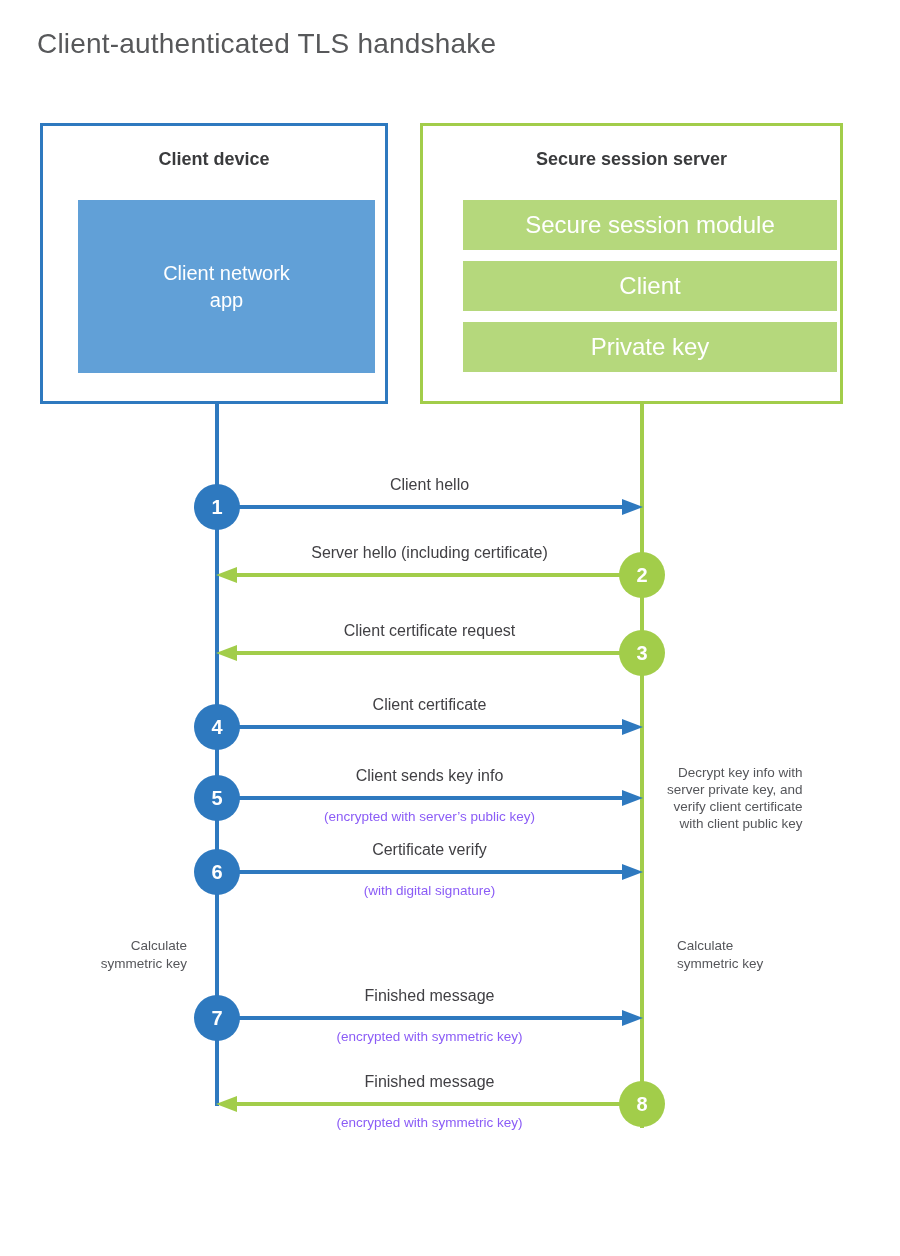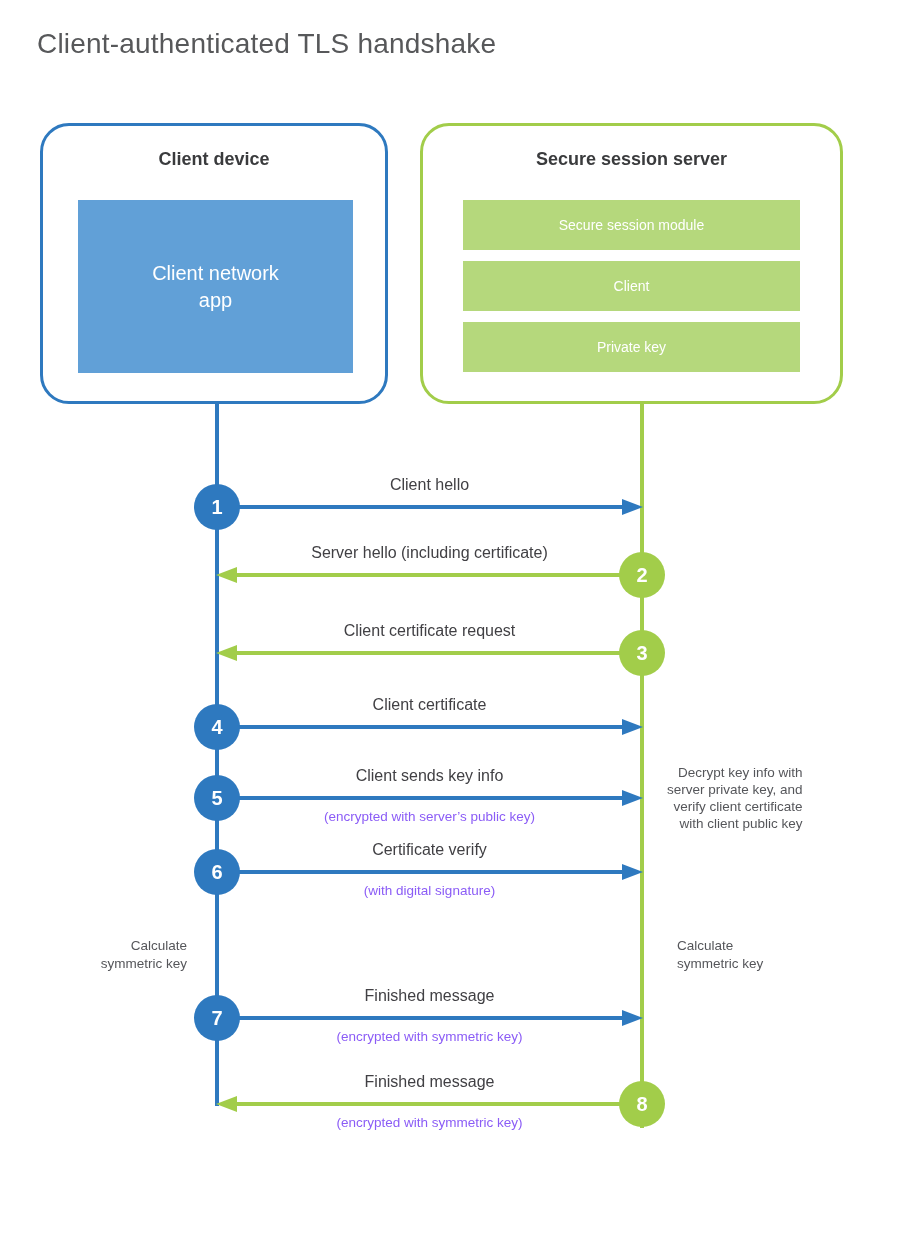--- a/index.html
+++ b/index.html
@@ -3,29 +3,29 @@
 <meta charset="utf-8">
 <style>
   html,body{margin:0;padding:0;background:#ffffff;}
   body{font-family:"Liberation Sans","DejaVu Sans",sans-serif;}
   #canvas{position:relative;width:900px;height:1256px;background:#ffffff;overflow:hidden;}
 
   
   .diagram-title{position:absolute;left:37px;top:28px;font-size:28px;font-weight:400;color:#57585a;letter-spacing:.2px;}
 
   
-  .actor{position:absolute;top:123px;height:281px;background:#fff;box-sizing:border-box;border-radius:29px;}
+  .actor{position:absolute;top:123px;height:281px;background:#fff;box-sizing:border-box;}
   .actor.client{left:40px;width:348px;border:3px solid var(--blue,#2e79bf);}
   .actor.server{left:420px;width:423px;border:3px solid var(--green,#a2cd4a);}
   .actor-title{position:absolute;top:23px;left:0;right:0;text-align:center;font-size:18px;font-weight:700;color:#3a3b3d;}
-  .app-box{position:absolute;left:35px;top:74px;width:275px;height:173px;background:var(--blue-fill,#61a0d7);
+  .app-box{position:absolute;left:35px;top:74px;width:297px;height:173px;background:var(--blue-fill,#61a0d7);
            display:flex;flex-direction:column;justify-content:center;align-items:center;box-sizing:border-box;}
   .app-box span{color:#fff;font-size:20px;line-height:27px;text-align:center;}
-  .bar{position:absolute;left:40px;width:337px;height:50px;background:var(--green-fill,#b5d87c);
-       display:flex;align-items:center;justify-content:center;color:#fff;font-size:14px;}
+  .bar{position:absolute;left:40px;width:374px;height:50px;background:var(--green-fill,#b5d87c);
+       display:flex;align-items:center;justify-content:center;color:#fff;font-size:24px;}
   .bar.b1{top:74px}.bar.b2{top:135px}.bar.b3{top:196px}
 
   
   .lifeline{position:absolute;width:4px;top:404px;}
   .lifeline.client{left:215px;height:702px;background:var(--blue,#2e79bf);}
   .lifeline.server{left:640px;height:724px;background:var(--green,#a2cd4a);}
 
   
   .msg{position:absolute;left:217px;width:425px;height:0;}
   .m-line{position:absolute;top:-2px;height:4px;}

